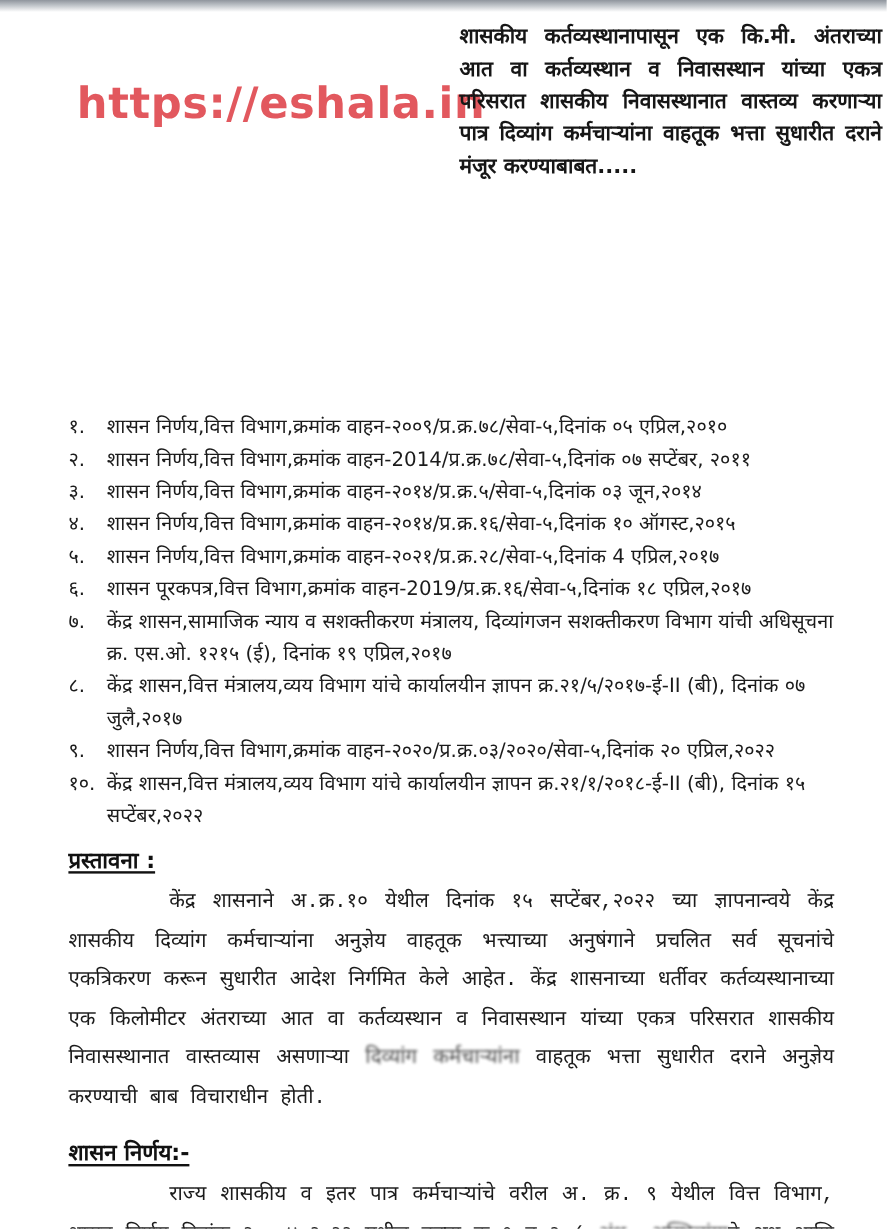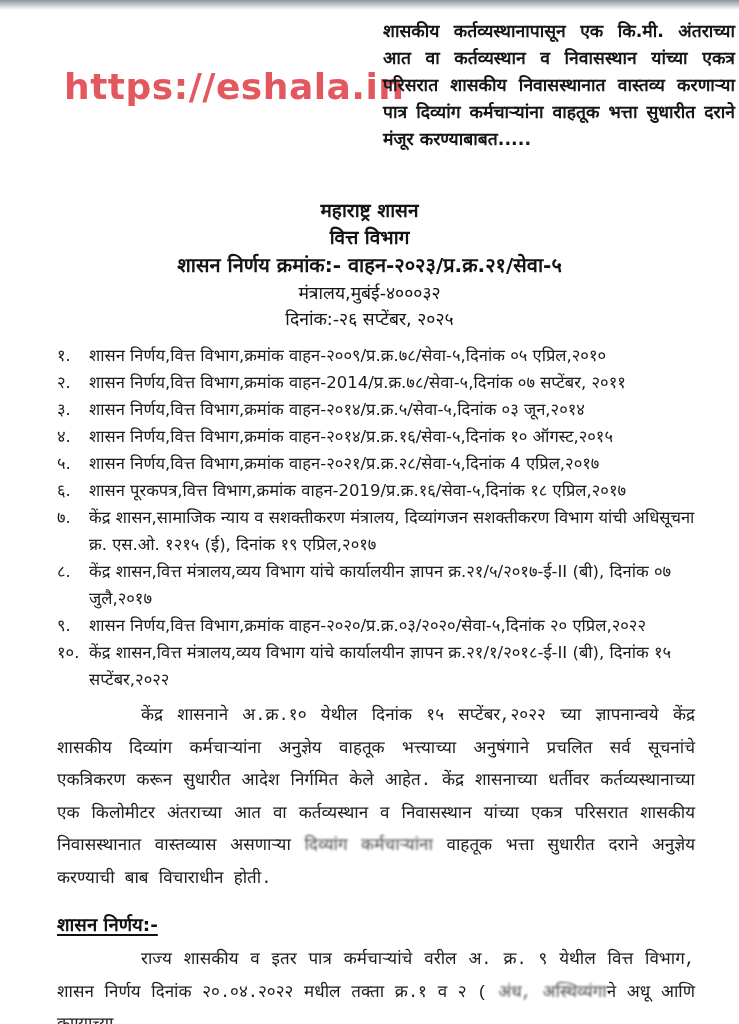--- a/index.html
+++ b/index.html
@@ -105,27 +105,20 @@
 <body style="color: rgb(27, 27, 27); background: rgb(255, 255, 255);">
 
 <div class="page">
 
   <div class="scan-edge"></div>
 
   <div class="watermark" style="color: rgb(226, 88, 94);">https://eshala.in</div>
 
   <div class="subject-block">शासकीय कर्तव्यस्थानापासून एक कि.मी. अंतराच्या आत वा कर्तव्यस्थान व निवासस्थान यांच्या एकत्र परिसरात शासकीय निवासस्थानात वास्तव्य करणाऱ्या पात्र दिव्यांग  कर्मचाऱ्यांना वाहतूक भत्ता सुधारीत दराने मंजूर करण्याबाबत.....</div>
 
-  <div class="doc-header">
-    <div class="gov">महाराष्ट्र शासन</div>
-    <div class="dept">वित्त विभाग</div>
-    <div class="grno">शासन निर्णय क्रमांक:- वाहन-२०२३/प्र.क्र.२१/सेवा-५</div>
-    <div class="addr">मंत्रालय,मुबंई-४०००३२</div>
-    <div class="ddate">दिनांक:-२६ सप्टेंबर, २०२५</div>
-  </div>
 
   <div class="content">
 
 
     <ol class="read-list" id="read-list">
         <li>
           <span class="num">१.</span>
           <span class="txt">शासन निर्णय,वित्त विभाग,क्रमांक वाहन-२००९/प्र.क्र.७८/सेवा-५,दिनांक ०५ एप्रिल,२०१०</span>
         </li>
         <li>
@@ -159,20 +152,23 @@
         <li>
           <span class="num">९.</span>
           <span class="txt">शासन निर्णय,वित्त विभाग,क्रमांक वाहन-२०२०/प्र.क्र.०३/२०२०/सेवा-५,दिनांक २० एप्रिल,२०२२</span>
         </li>
         <li>
           <span class="num">१०.</span>
           <span class="txt">केंद्र शासन,वित्त मंत्रालय,व्यय विभाग यांचे कार्यालयीन ज्ञापन क्र.२१/१/२०१८-ई-II (बी), दिनांक १५ सप्टेंबर,२०२२</span>
         </li>
       </ol>
 
+    <div class="sec-heading preamble-heading">
+      <span class="u">प्रस्तावना :</span>
+    </div>
 
     <p class="para"><span>केंद्र शासनाने अ.क्र.१० येथील दिनांक १५ सप्टेंबर,२०२२ च्या ज्ञापनान्वये केंद्र शासकीय दिव्यांग  कर्मचाऱ्यांना  अनुज्ञेय वाहतूक भत्त्याच्या अनुषंगाने प्रचलित सर्व सूचनांचे एकत्रिकरण करून सुधारीत आदेश निर्गमित केले आहेत. केंद्र शासनाच्या धर्तीवर कर्तव्यस्थानाच्या एक किलोमीटर अंतराच्या आत वा कर्तव्यस्थान व निवासस्थान यांच्या  एकत्र परिसरात शासकीय निवासस्थानात वास्तव्यास असणाऱ्या </span><span class="blurred">दिव्यांग कर्मचाऱ्यांना</span><span> वाहतूक भत्ता सुधारीत दराने अनुज्ञेय करण्याची बाब विचाराधीन होती.</span></p>
 
     <div class="sec-heading decision-heading">
       <span class="u">शासन निर्णय:-</span>
     </div>
 
     <p class="para"><span>राज्य शासकीय व इतर पात्र कर्मचाऱ्यांचे  वरील अ. क्र. ९ येथील वित्त विभाग, शासन निर्णय दिनांक २०.०४.२०२२ मधील  तक्ता क्र.१ व २ ( </span><span class="blurred">अंध, अस्थिव्यंगा</span><span>ने अधू आणि कण्याच्या</span></p>
 
   </div>

